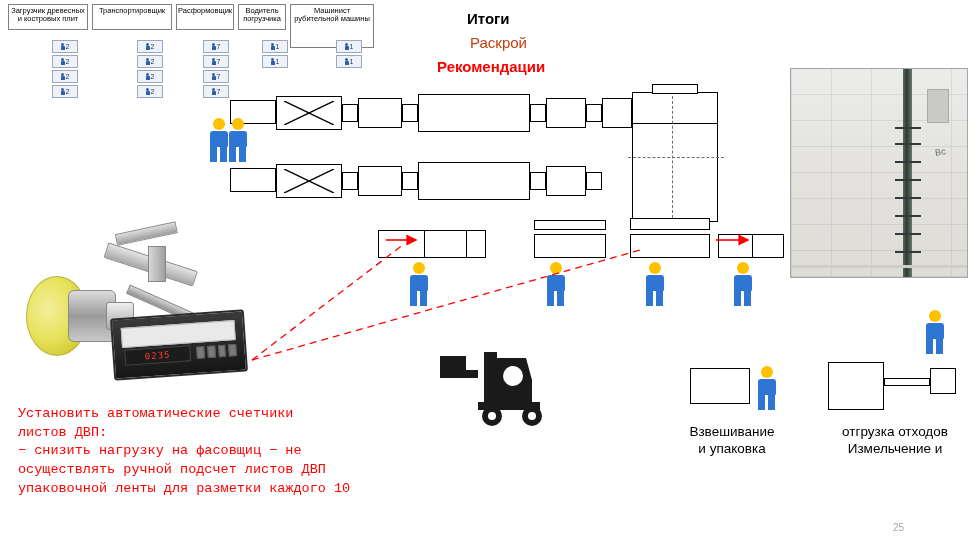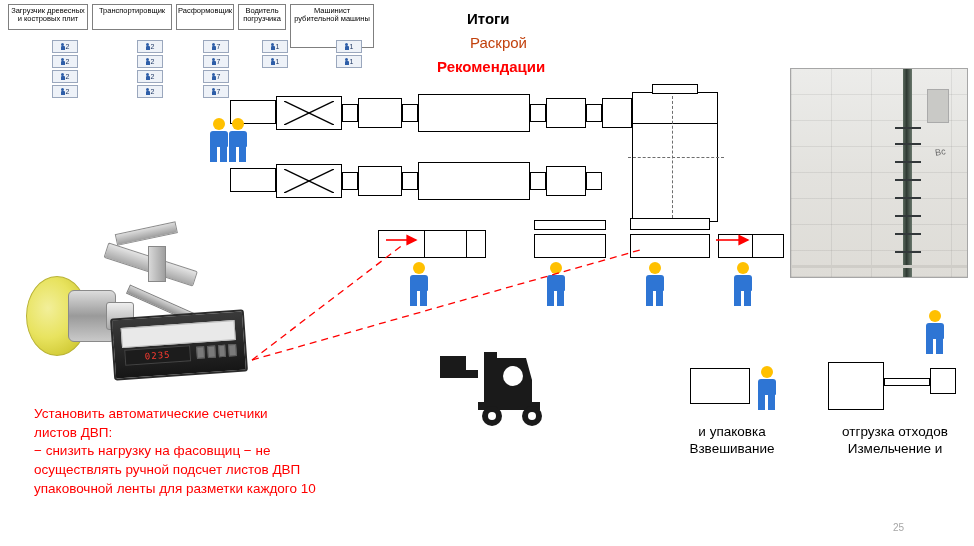--- a/index.html
+++ b/index.html
@@ -599,29 +599,29 @@
 
     <line x1="386" y1="240" x2="416" y2="240" stroke="#ff0000" stroke-width="1.6" marker-end="url(#redArrow)"></line>
 
     <line x1="716" y1="240" x2="748" y2="240" stroke="#ff0000" stroke-width="1.6" marker-end="url(#redArrow)"></line>
 
     <line x1="252" y1="360" x2="404" y2="244" stroke="#ff0000" stroke-width="1.3" stroke-dasharray="7 5"></line>
     <line x1="252" y1="360" x2="640" y2="250" stroke="#ff0000" stroke-width="1.3" stroke-dasharray="7 5"></line>
   </svg>
 
   <div class="caption" style="left:668px; top:424px; width:128px;">
+    <div>Взвешивание</div>
     <div>и упаковка</div>
-    <div>Взвешивание</div>
   </div>
   <div class="caption" style="left:820px; top:424px; width:150px;">
     <div>отгрузка отходов</div>
     <div>Измельчение и</div>
   </div>
 
-  <div class="rec-text" style="left:34px; top:405px; width:400px;">
+  <div class="rec-text" style="left:18px; top:405px; width:400px;font-family:Liberation Mono, monospace;">
     <div>Установить автоматические счетчики</div>
     <div>листов ДВП:</div>
     <div> − снизить нагрузку на фасовщиц − не</div>
     <div>осуществлять ручной подсчет листов ДВП</div>
     <div>упаковочной ленты для разметки каждого 10</div>
   </div>
 
   <div class="page-num" style="left:893px; top:522px;">25</div>
 
 </div>

